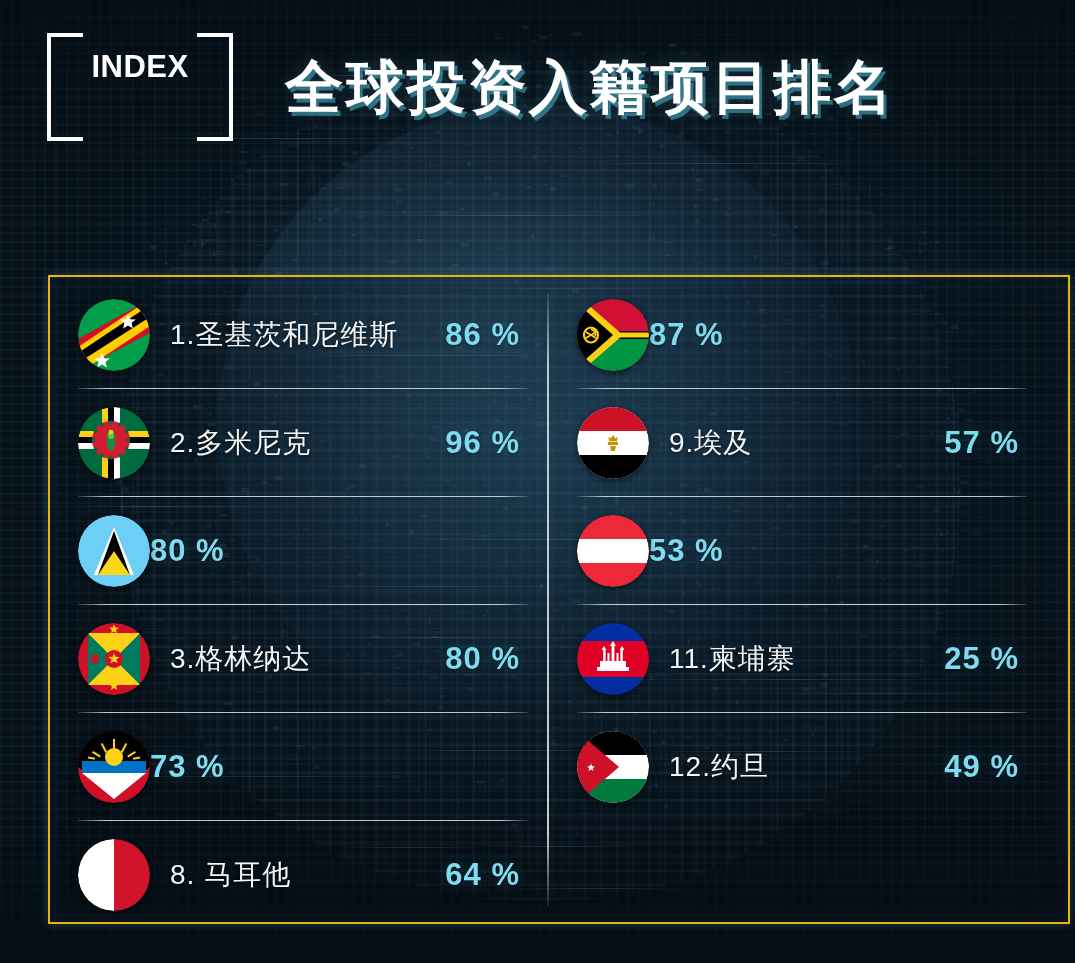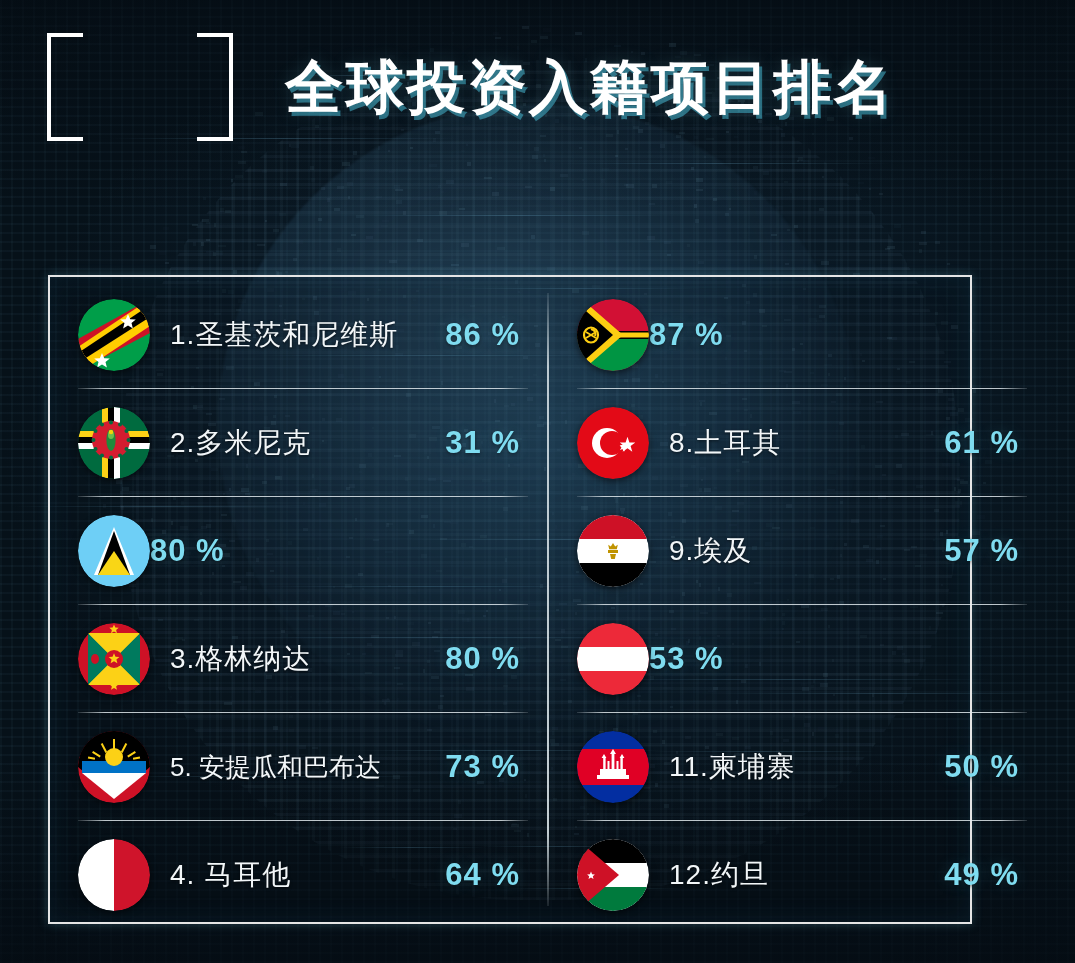--- a/index.html
+++ b/index.html
@@ -82,22 +82,22 @@
   }
   #heading .sub{
     margin-top:10px;
     font-size:58px; font-weight:bold; color:#ffffff;
     letter-spacing:3px; line-height:1.1;
     text-shadow:3px 4px 0 rgba(70,180,205,.55), 0 0 18px rgba(140,225,245,.18);
   }
 
   
   #panel{
-    position:absolute; left:48px; top:275px; width:924px; height:649px;
-    border:2px solid #e5e5e5;
+    position:absolute; left:48px; top:275px; width:1022px; height:649px;
+    border:2px solid #eab308;
     box-shadow:0 0 10px rgba(110,205,230,.25), inset 0 0 26px rgba(20,70,95,.22);
     background:rgba(5,16,24,0.14);
   }
   #panel .vdiv{
     position:absolute; left:497px; top:16px; bottom:16px; width:2px;
     background:linear-gradient(180deg, rgba(225,236,240,.10) 0%, rgba(228,238,242,.80) 12%, rgba(228,238,242,.85) 88%, rgba(225,236,240,.10) 100%);
   }
   .col{ position:absolute; top:0; width:478px; height:100%; padding:0; }
   .col.left{ left:10px; }
   .col.right{ left:509px; }
@@ -1059,20 +1059,21 @@
       <i class="bg-streak" style="left:339px;top:847px;width:147px"></i>
       <i class="bg-streak" style="left:343px;top:750px;width:324px"></i>
       <i class="bg-streak" style="left:550px;top:163px;width:342px"></i>
     </div>
 </div>
 
 <div id="logo">
   <div class="brk l"></div>
   <div class="brk r"></div>
   <div class="txt">
+    <div class="l2">INDEX</div>
   </div>
 </div>
 
 <div id="heading">
   <div class="sub">全球投资入籍项目排名</div>
 </div>
 
 <div id="panel">
   <div class="vdiv"></div>
   <div class="col left" id="col-left">
@@ -1129,21 +1130,21 @@
                 <circle cx="17.5" cy="24" r="2"></circle>
                 <circle cx="24" cy="17.5" r="2"></circle>
               </g>
               <ellipse cx="33" cy="33" rx="4.6" ry="11" fill="#1f8a3b"></ellipse>
               <ellipse cx="33" cy="28" rx="3" ry="4" fill="#6fbf4a"></ellipse>
               <circle cx="33" cy="25" r="2.3" fill="#f2d20a"></circle>
             </g>
           </svg>
         </div>
         <div class="cname">2.多米尼克</div>
-        <div class="pct">31 %</div>
+        <div class="pct">96 %</div>
         <div class="hr"></div>
       </div>
       <div class="row">
         <div class="flag">
           <svg viewBox="0 0 72 72">
             <defs>
               <clipPath id="cl">
                 <circle cx="36" cy="36" r="36"></circle>
               </clipPath>
             </defs>
@@ -1206,39 +1207,38 @@
                   <rect x="45" y="12" width="2" height="10" transform="rotate(28 46 17)"></rect>
                   <rect x="17" y="19" width="2" height="9" transform="rotate(-58 18 23)"></rect>
                   <rect x="53" y="19" width="2" height="9" transform="rotate(58 54 23)"></rect>
                   <rect x="12" y="24" width="2" height="7" transform="rotate(-80 13 27)"></rect>
                   <rect x="58" y="24" width="2" height="7" transform="rotate(80 59 27)"></rect>
                 </g>
               </g>
             </g>
           </svg>
         </div>
-        <div class="cname tight">5. 安提瓜和巴布达</div>
         <div class="pct">73 %</div>
         <div class="hr"></div>
       </div>
       <div class="row last">
         <div class="flag">
           <svg viewBox="0 0 72 72">
             <defs>
               <clipPath id="cm">
                 <circle cx="36" cy="36" r="36"></circle>
               </clipPath>
             </defs>
             <g clip-path="url(#cm)">
               <rect width="36" height="72" fill="#ffffff"></rect>
               <rect x="36" width="36" height="72" fill="#cf142b"></rect>
             </g>
           </svg>
         </div>
-        <div class="cname">4. 马耳他</div>
+        <div class="cname">8. 马耳他</div>
         <div class="pct">64 %</div>
       </div>
     </div>
   <div class="col right" id="col-right">
       <div class="row">
         <div class="flag">
           <svg viewBox="0 0 72 72">
             <defs>
               <clipPath id="cv">
                 <circle cx="36" cy="36" r="36"></circle>
@@ -1255,41 +1255,20 @@
               <g fill="#fdce12">
                 <ellipse cx="14" cy="36" rx="7" ry="7.5" fill="none" stroke="#fdce12" stroke-width="2.2"></ellipse>
                 <path d="M14 30 q6 2 4 7" fill="none" stroke="#fdce12" stroke-width="2"></path>
                 <path d="M9 33 l10 6" stroke="#fdce12" stroke-width="1.8"></path>
                 <path d="M19 33 l-10 6" stroke="#fdce12" stroke-width="1.8"></path>
               </g>
             </g>
           </svg>
         </div>
         <div class="pct">87 %</div>
-        <div class="hr"></div>
-      </div>
-      <div class="row">
-        <div class="flag">
-          <svg viewBox="0 0 72 72">
-            <defs>
-              <clipPath id="ct">
-                <circle cx="36" cy="36" r="36"></circle>
-              </clipPath>
-            </defs>
-            <g clip-path="url(#ct)">
-              <rect width="72" height="72" fill="#e30a17"></rect>
-              <circle cx="30" cy="36" r="15" fill="#fff"></circle>
-              <circle cx="35" cy="36" r="12" fill="#e30a17"></circle>
-              <path d="M50 36 l-7.2 2.4 4.5 6.2V36.8 l-4.5 6.2 7.2-2.4-7.2-2.3 4.5 6.2Z" fill="#fff"></path>
-              <path d="M50.5 29.8 l1.9 5.6 5.9.1-4.7 3.5 1.7 5.7-4.8-3.4-4.8 3.4 1.7-5.7-4.7-3.5 5.9-.1Z" fill="#fff"></path>
-            </g>
-          </svg>
-        </div>
-        <div class="cname">8.土耳其</div>
-        <div class="pct">61 %</div>
         <div class="hr"></div>
       </div>
       <div class="row">
         <div class="flag">
           <svg viewBox="0 0 72 72">
             <defs>
               <clipPath id="ce">
                 <circle cx="36" cy="36" r="36"></circle>
               </clipPath>
             </defs>
@@ -1346,21 +1325,21 @@
                 <rect x="34.6" y="22" width="2.8" height="17"></rect>
                 <rect x="26.2" y="26" width="2.4" height="13"></rect>
                 <rect x="43.4" y="26" width="2.4" height="13"></rect>
                 <rect x="30.5" y="30" width="2" height="9"></rect>
                 <rect x="39.5" y="30" width="2" height="9"></rect>
               </g>
             </g>
           </svg>
         </div>
         <div class="cname">11.柬埔寨</div>
-        <div class="pct">50 %</div>
+        <div class="pct">25 %</div>
         <div class="hr"></div>
       </div>
       <div class="row last">
         <div class="flag">
           <svg viewBox="0 0 72 72">
             <defs>
               <clipPath id="cj">
                 <circle cx="36" cy="36" r="36"></circle>
               </clipPath>
             </defs>

